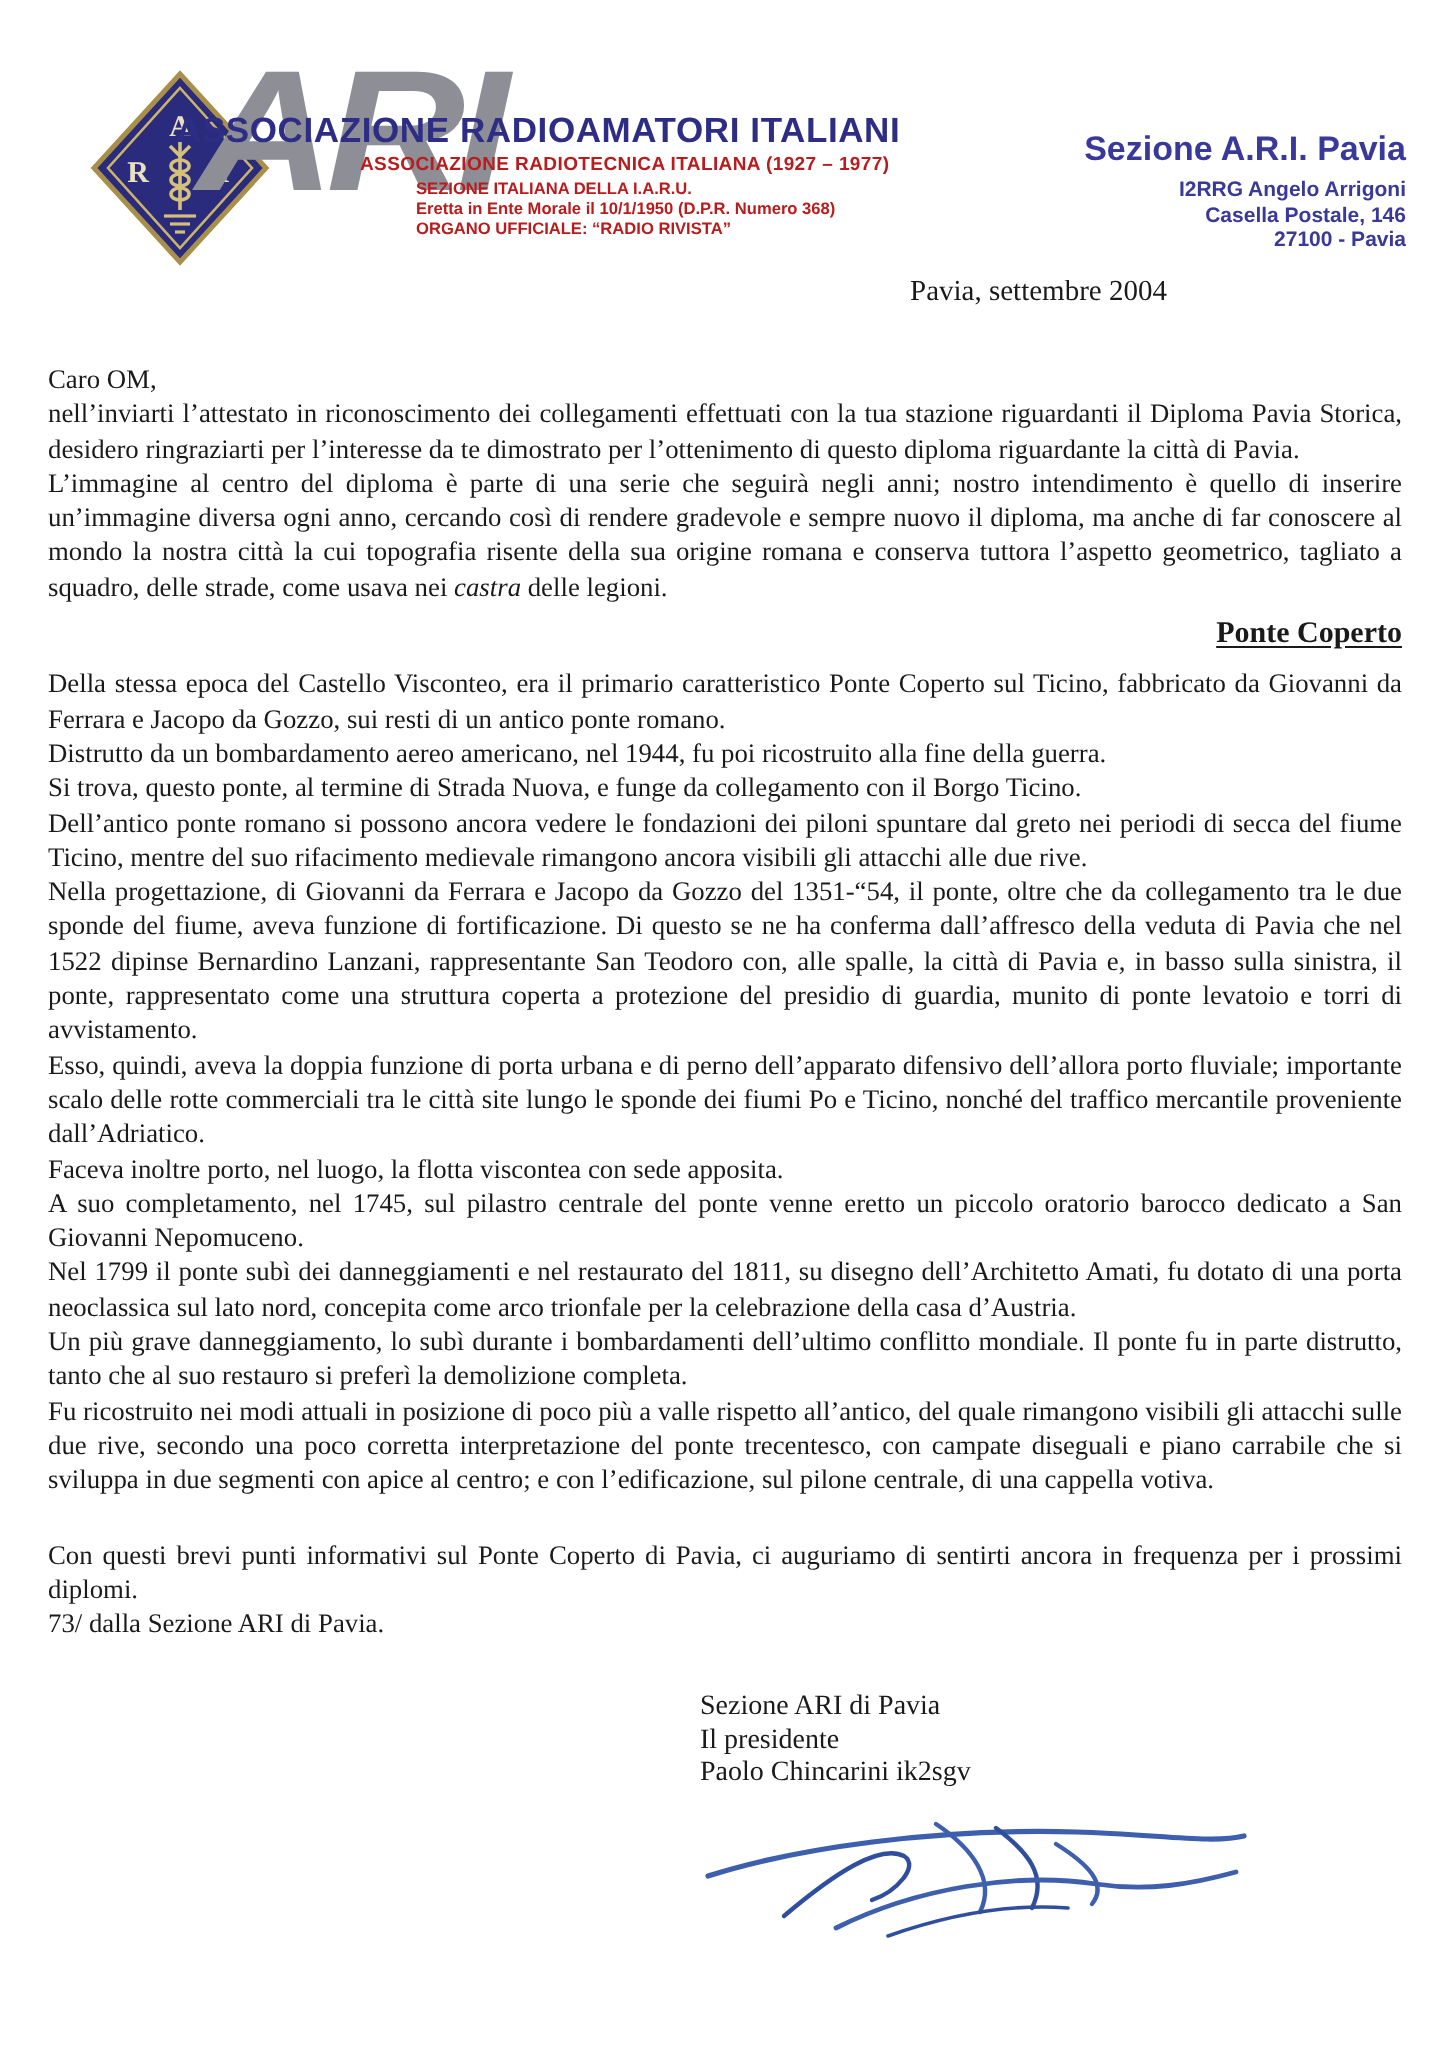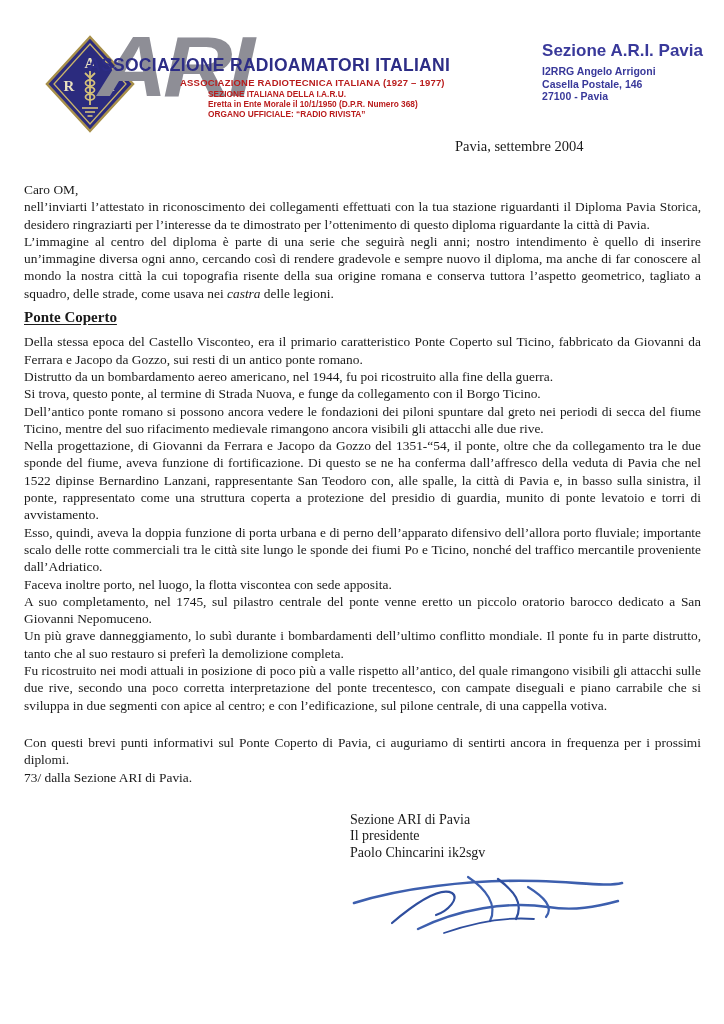--- a/index.html
+++ b/index.html
@@ -31,32 +31,32 @@
     color:#2d2d86;white-space:nowrap;
   }
   .org-sub{
     position:absolute;left:180px;top:77px;width:300px;z-index:2;
     color:#b91c1c;
     font-family:"Liberation Sans", sans-serif;font-weight:bold;
   }
   .org-subtitle{font-size:9.5px;letter-spacing:.2px;margin-bottom:2px;white-space:nowrap;}
   .org-line{font-size:8.3px;line-height:9.8px;white-space:nowrap;padding-left:28px;}
   .section-block{
-    position:absolute;right:21px;top:41px;
+    position:absolute;right:21px;top:65px;text-align:right;
     font-family:"Liberation Sans", sans-serif;color:#39399a;z-index:2;
   }
   .section-title{font-weight:bold;font-size:17px;margin-bottom:4px;white-space:nowrap;}
   .section-line{font-weight:600;font-size:10.5px;line-height:12.5px;white-space:nowrap;}
   
   .date-line{margin:8px 0 0 455px;font-size:14.5px;}
   .letter-body{margin:26px 23px 0 24px;font-size:13.4px;line-height:17.3px;}
   .letter-body p{margin:0;text-align:justify;}
   .salutation{text-align:left !important;}
   .doc-heading{
-    margin:7px 0 7px 0;text-align:left;
+    margin:7px 0 7px 0;text-align:right;
     font-size:15px;font-weight:bold;
   }
   .doc-heading span{text-decoration:underline;text-underline-offset:2px;}
   .closing{margin-top:20px;}
   
   .signature-block{
     margin:26px 0 0 350px;width:272px;
     font-size:14px;line-height:16.5px;
   }
   .signature-scrawl{margin:2px 0 0 348px;display:block;}
@@ -124,20 +124,21 @@
     <div>
 
     <p>Della stessa epoca del Castello Visconteo, era il primario caratteristico Ponte Coperto sul Ticino, fabbricato da Giovanni da Ferrara e Jacopo da Gozzo, sui resti di un antico ponte romano.</p>
         <p>Distrutto da un bombardamento aereo americano, nel 1944, fu poi ricostruito alla fine della guerra.</p>
         <p>Si trova, questo ponte, al termine di Strada Nuova, e funge da collegamento con il Borgo Ticino.</p>
         <p>Dell’antico ponte romano si possono ancora vedere le fondazioni dei piloni spuntare dal greto nei periodi di secca del fiume Ticino, mentre del suo rifacimento medievale rimangono ancora visibili gli attacchi alle due rive.</p>
         <p>Nella progettazione, di Giovanni da Ferrara e Jacopo da Gozzo del 1351-“54, il ponte, oltre che da collegamento tra le due sponde del fiume, aveva funzione di fortificazione. Di questo se ne ha conferma dall’affresco della veduta di Pavia che nel 1522 dipinse Bernardino Lanzani, rappresentante San Teodoro con, alle spalle, la città di Pavia e, in basso sulla sinistra, il ponte, rappresentato come una struttura coperta a protezione del presidio di guardia, munito di ponte levatoio e torri di avvistamento.</p>
         <p>Esso, quindi, aveva la doppia funzione di porta urbana e di perno dell’apparato difensivo dell’allora porto fluviale; importante scalo delle rotte commerciali tra le città site lungo le sponde dei fiumi Po e Ticino, nonché del traffico mercantile proveniente dall’Adriatico.</p>
         <p>Faceva inoltre porto, nel luogo, la flotta viscontea con sede apposita.</p>
         <p>A suo completamento, nel 1745, sul pilastro centrale del ponte venne eretto un piccolo oratorio barocco dedicato a San Giovanni Nepomuceno.</p>
+        <p>Nel 1799 il ponte subì dei danneggiamenti e nel restaurato del 1811, su disegno dell’Architetto Amati, fu dotato di una porta neoclassica sul lato nord, concepita come arco trionfale per la celebrazione della casa d’Austria.</p>
         <p>Un più grave danneggiamento, lo subì durante i bombardamenti dell’ultimo conflitto mondiale. Il ponte fu in parte distrutto, tanto che al suo restauro si preferì la demolizione completa.</p>
         <p>Fu ricostruito nei modi attuali in posizione di poco più a valle rispetto all’antico, del quale rimangono visibili gli attacchi sulle due rive, secondo una poco corretta interpretazione del ponte trecentesco, con campate diseguali e piano carrabile che si sviluppa in due segmenti con apice al centro; e con l’edificazione, sul pilone centrale, di una cappella votiva.</p>
       </div>
 
     <div class="closing">
       <p>Con questi brevi punti informativi sul Ponte Coperto di Pavia, ci auguriamo di sentirti ancora in frequenza per i prossimi diplomi.</p>
       <p>73/ dalla Sezione ARI di Pavia.</p>
     </div>
   </div>
 

